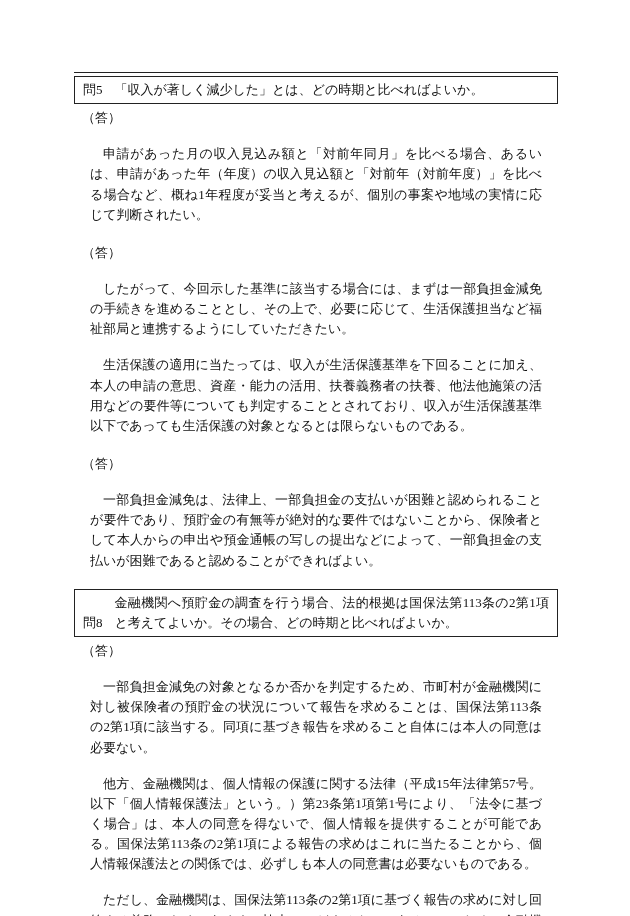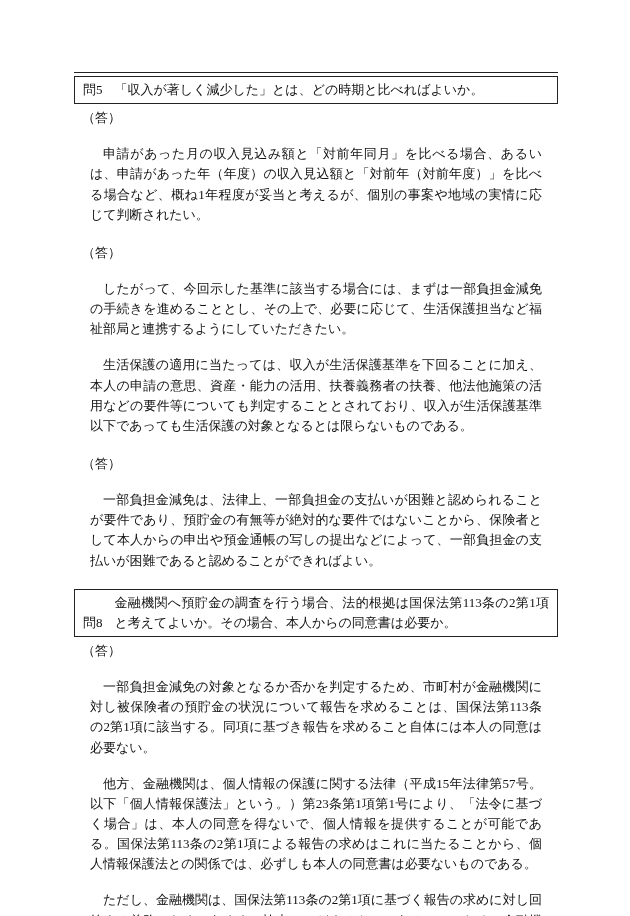--- a/index.html
+++ b/index.html
@@ -83,21 +83,21 @@
   <div class="section">
     <div class="answer-label">（答）</div>
     <div class="answer-body">
       <p>一部負担金減免は、法律上、一部負担金の支払いが困難と認められることが要件であり、預貯金の有無等が絶対的な要件ではないことから、保険者として本人からの申出や預金通帳の写しの提出などによって、一部負担金の支払いが困難であると認めることができればよい。</p>
     </div>
   </div>
 
   <div class="section">
     <div class="question-box">
       <span class="question-label">問8</span>
-      <span class="question-text">金融機関へ預貯金の調査を行う場合、法的根拠は国保法第113条の2第1項と考えてよいか。その場合、本人からの同意書は必要か。</span>
+      <span class="question-text">金融機関へ預貯金の調査を行う場合、法的根拠は国保法第113条の2第1項と考えてよいか。その場合、どの時期と比べればよいか。</span>
     </div>
     <div class="answer-label">（答）</div>
     <div class="answer-body">
       <p>一部負担金減免の対象となるか否かを判定するため、市町村が金融機関に対し被保険者の預貯金の状況について報告を求めることは、国保法第113条の2第1項に該当する。同項に基づき報告を求めること自体には本人の同意は必要ない。</p>
       <p>他方、金融機関は、個人情報の保護に関する法律（平成15年法律第57号。以下「個人情報保護法」という。）第23条第1項第1号により、「法令に基づく場合」は、本人の同意を得ないで、個人情報を提供することが可能である。国保法第113条の2第1項による報告の求めはこれに当たることから、個人情報保護法との関係では、必ずしも本人の同意書は必要ないものである。</p>
       <p>ただし、金融機関は、国保法第113条の2第1項に基づく報告の求めに対し回答する義務はなく、あくまで協力にとどまるものである。このため、金融機関から本人の同意書の提出を求められる場合には、求めに応じて、本人からの同意書を提出するのが妥当と考える。</p>
     </div>
   </div>
 </div>
 

